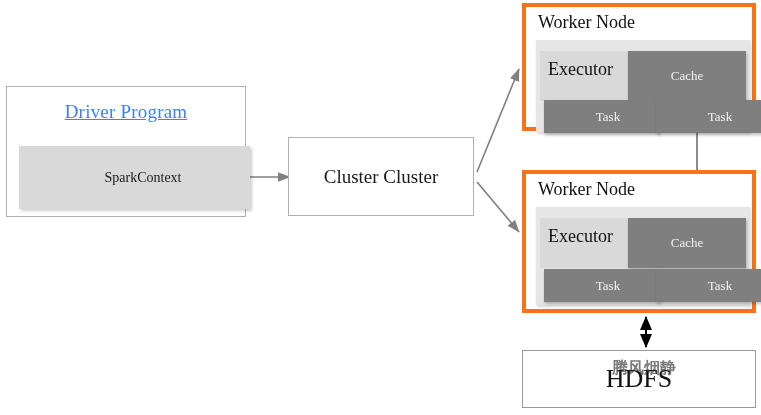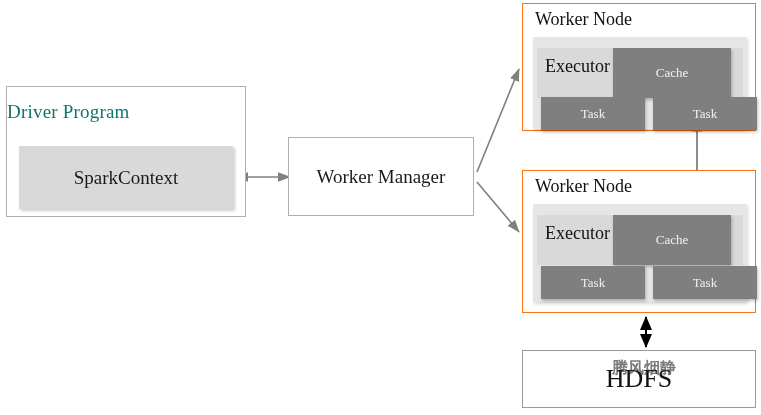--- a/index.html
+++ b/index.html
@@ -29,38 +29,40 @@
     left: 6px;
     top: 86px;
     width: 240px;
     height: 131px;
   }
   #driver-program-title {
     position: absolute;
     top: 14px;
     left: 0;
     width: 100%;
-    text-align: left;
+    text-align: center;
     font-size: 19px;
-    color: #0f766e;
+    color: #3b82f6;
     letter-spacing: .2px;
+    text-decoration: underline;
   }
   #spark-context {
     position: absolute;
     left: 12px;
     top: 59px;
     width: 214px;
     height: 63px;
     background: #d9d9d9;
     box-shadow: 2px 2px 3px rgba(0,0,0,0.20);
     display: flex;
     align-items: center;
     justify-content: center;
-    font-size: 19px;
+    font-size: 14px;
     color: #1a1a1a;
+    padding-left: 17px;
   }
 
   
   #cluster-manager {
     left: 288px;
     top: 137px;
     width: 186px;
     height: 79px;
     display: flex;
     align-items: center;
@@ -69,21 +71,21 @@
   #cluster-manager-label {
     font-size: 19px;
     color: #1a1a1a;
   }
 
   
   .worker-node {
     left: 522px;
     width: 234px;
     background: #ffffff;
-    border: 1px solid #f97316;
+    border: 4px solid #f97316;
   }
   #worker-node-1 { top: 3px;   height: 128px; }
   #worker-node-2 { top: 170px; height: 143px; }
 
   .worker-node-title {
     position: absolute;
     left: 12px;
     font-size: 18px;
     color: #111111;
   }
@@ -111,21 +113,21 @@
   }
   .executor-label {
     position: absolute;
     left: 8px;
     top: 8px;
     font-size: 18px;
     color: #111111;
   }
   .cache-box {
     position: absolute;
-    right: 12px;
+    right: 0px;
     top: 0px;
     width: 118px;
     height: 50px;
     background: #7f7f7f;
     box-shadow: 1px 2px 3px rgba(0,0,0,0.25);
     display: flex;
     align-items: center;
     justify-content: center;
     color: #f2f2f2;
     font-size: 13px;
@@ -134,20 +136,21 @@
     position: absolute;
     width: 104px;
     height: 33px;
     background: #7f7f7f;
     box-shadow: 1px 2px 3px rgba(0,0,0,0.25);
     display: flex;
     align-items: center;
     justify-content: center;
     color: #f2f2f2;
     font-size: 13px;
+    padding-left: 12px;
   }
   #worker-node-1 .task-left  { left: 8px;  top: 60px; }
   #worker-node-1 .task-right { left: 120px; top: 60px; }
   #worker-node-2 .task-left  { left: 8px;  top: 62px; }
   #worker-node-2 .task-right { left: 120px; top: 62px; }
 
   
   #hdfs-box {
     left: 522px;
     top: 350px;
@@ -218,21 +221,21 @@
 
     <line x1="646" y1="317" x2="646" y2="347" stroke="#000000" stroke-width="2" marker-start="url(#arrow-black-start)" marker-end="url(#arrow-black-end)"></line>
   </svg>
 
   <div class="box" id="driver-program">
     <div id="driver-program-title">Driver Program</div>
     <div id="spark-context">SparkContext</div>
   </div>
 
   <div class="box" id="cluster-manager">
-    <span id="cluster-manager-label">Worker Manager</span>
+    <span id="cluster-manager-label">Cluster Cluster</span>
   </div>
 
   <div class="box worker-node" id="worker-node-1">
     <div class="worker-node-title">Worker Node</div>
     <div class="executor-panel">
       <div class="executor-inner">
         <span class="executor-label">Executor</span>
         <div class="cache-box">Cache</div>
       </div>
       <div class="task-box task-left">Task</div>

